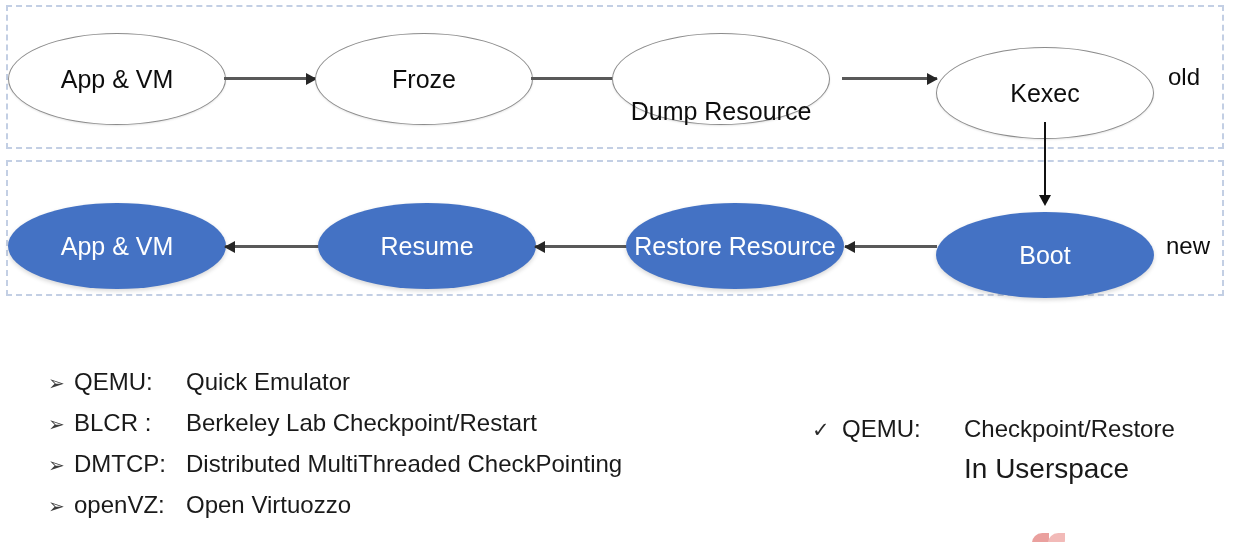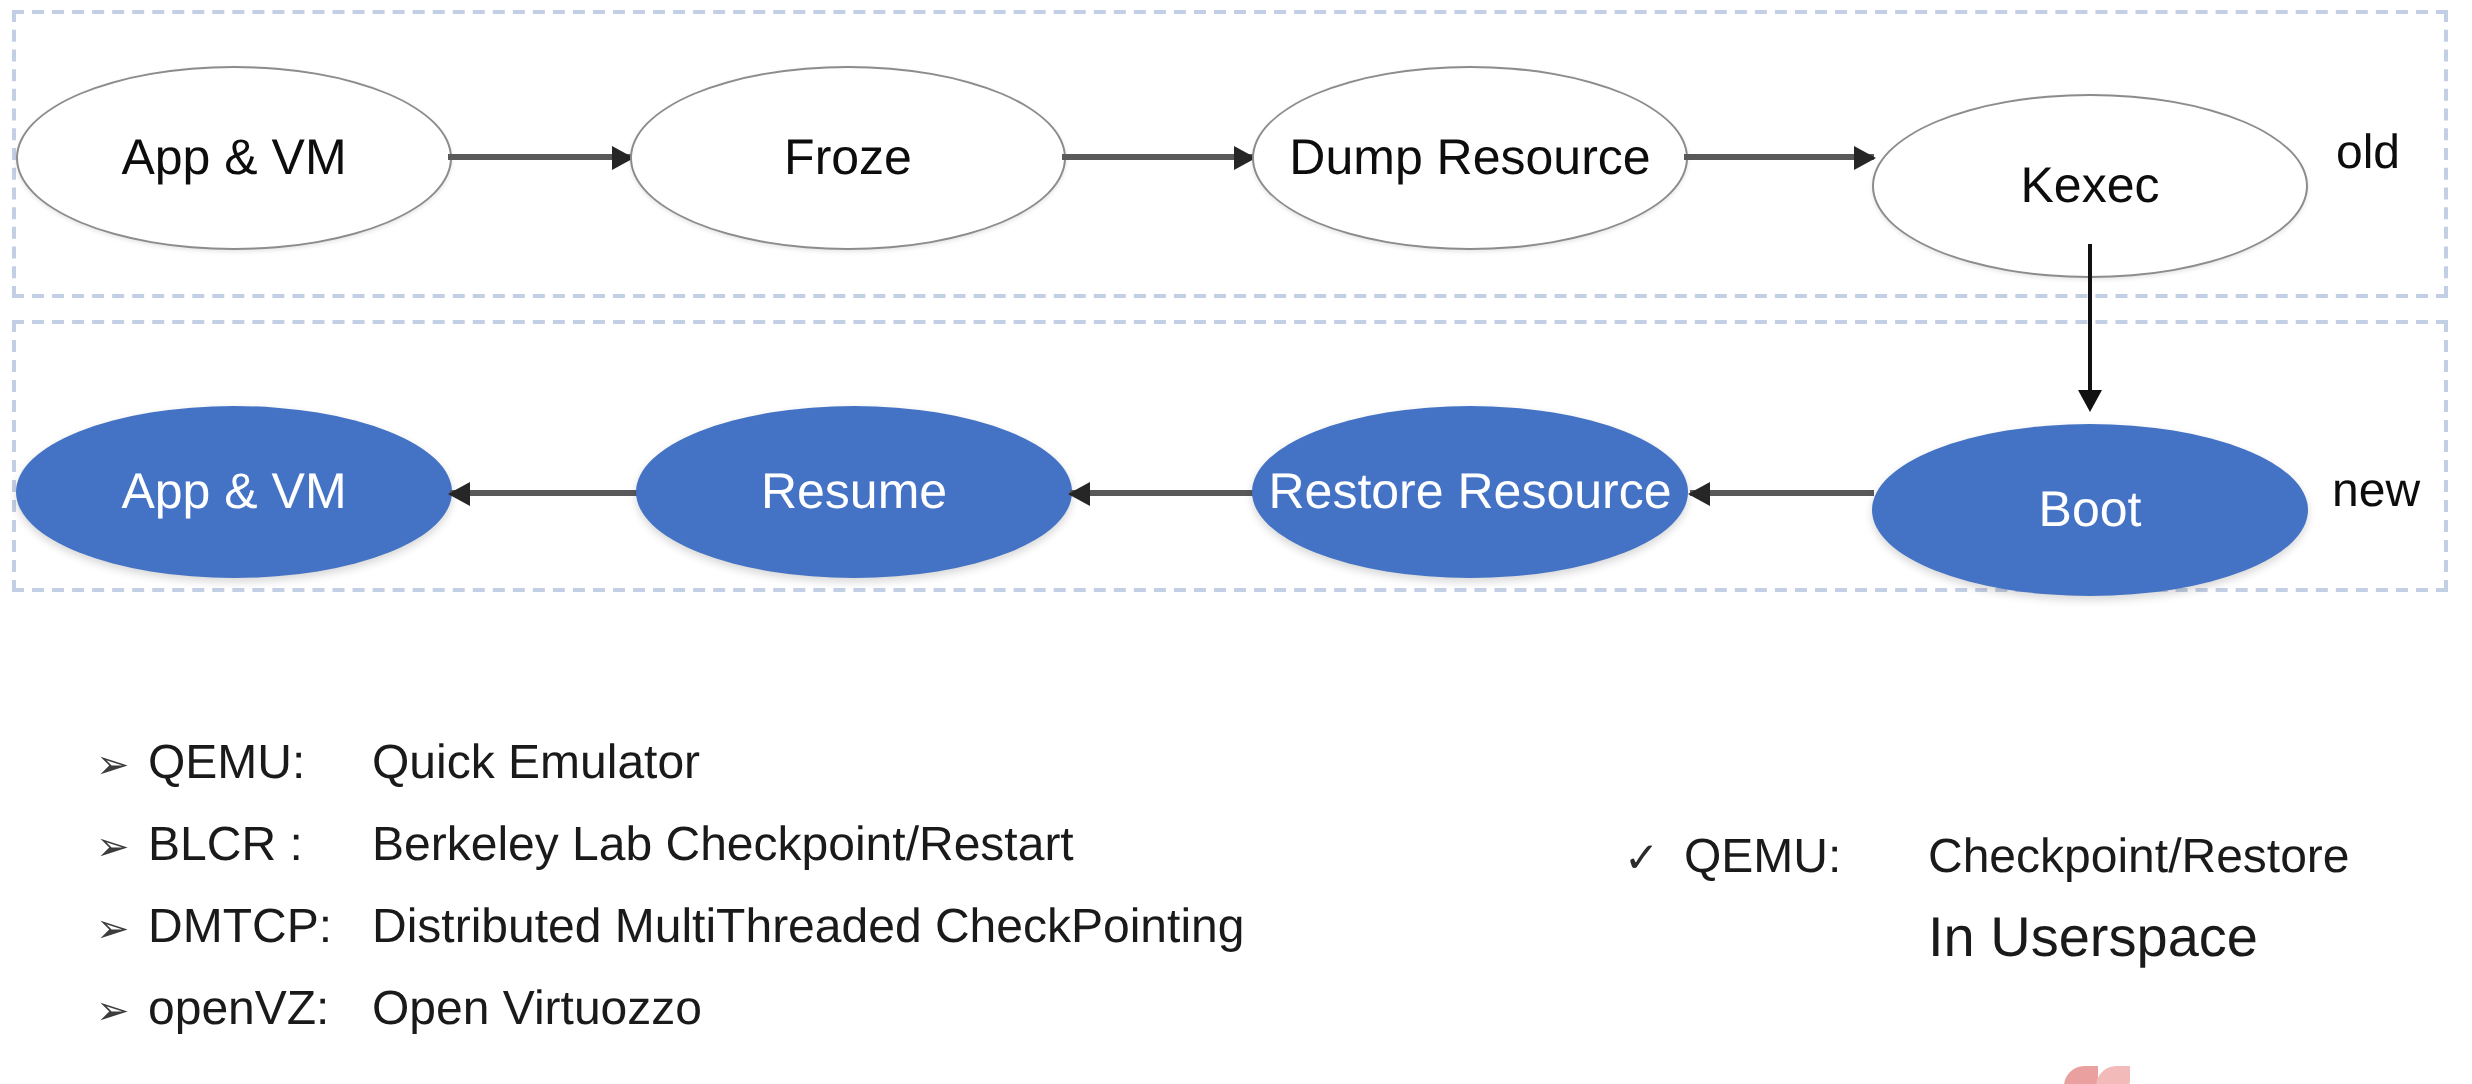--- a/index.html
+++ b/index.html
@@ -63,21 +63,21 @@
     background: #4472c4;
     border: none;
     color: #ffffff;
     font-size: 25px;
     box-shadow: 0 2px 4px rgba(0,0,0,0.16);
   }
 
   
   #node-app-vm-old     { left:   8px; top: 33px; width: 218px; height: 92px; }
   #node-froze          { left: 315px; top: 33px; width: 218px; height: 92px; }
-  #node-dump-resource  { left: 626px; top: 33px; width: 218px; height: 92px; }
+  #node-dump-resource  { left: 612px; top: 33px; width: 218px; height: 92px; align-items: flex-end; }
   #node-kexec          { left: 936px; top: 47px; width: 218px; height: 92px; }
 
   
   #node-app-vm-new     { left:   8px; top: 203px; width: 218px; height: 86px; }
   #node-resume         { left: 318px; top: 203px; width: 218px; height: 86px; }
   #node-restore-resource { left: 626px; top: 203px; width: 218px; height: 86px; }
   #node-boot           { left: 936px; top: 212px; width: 218px; height: 86px; }
 
   
   .arrow-h {

